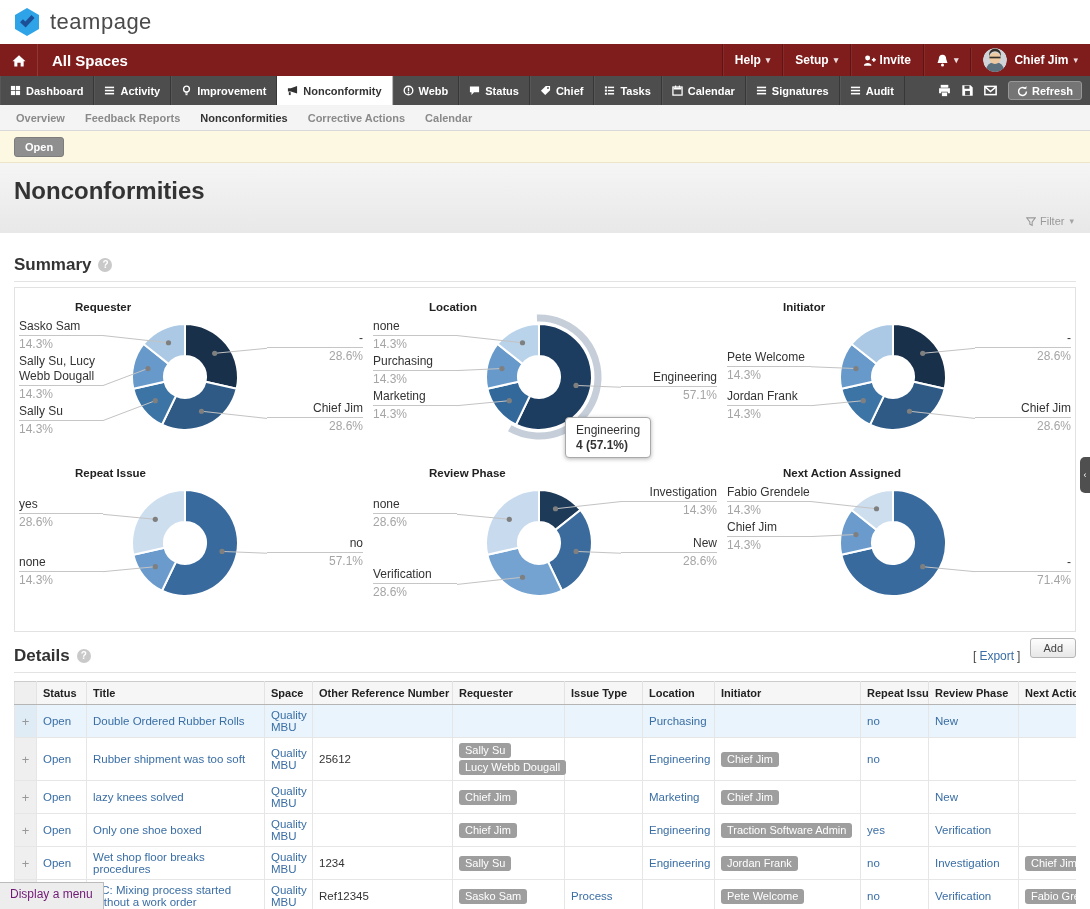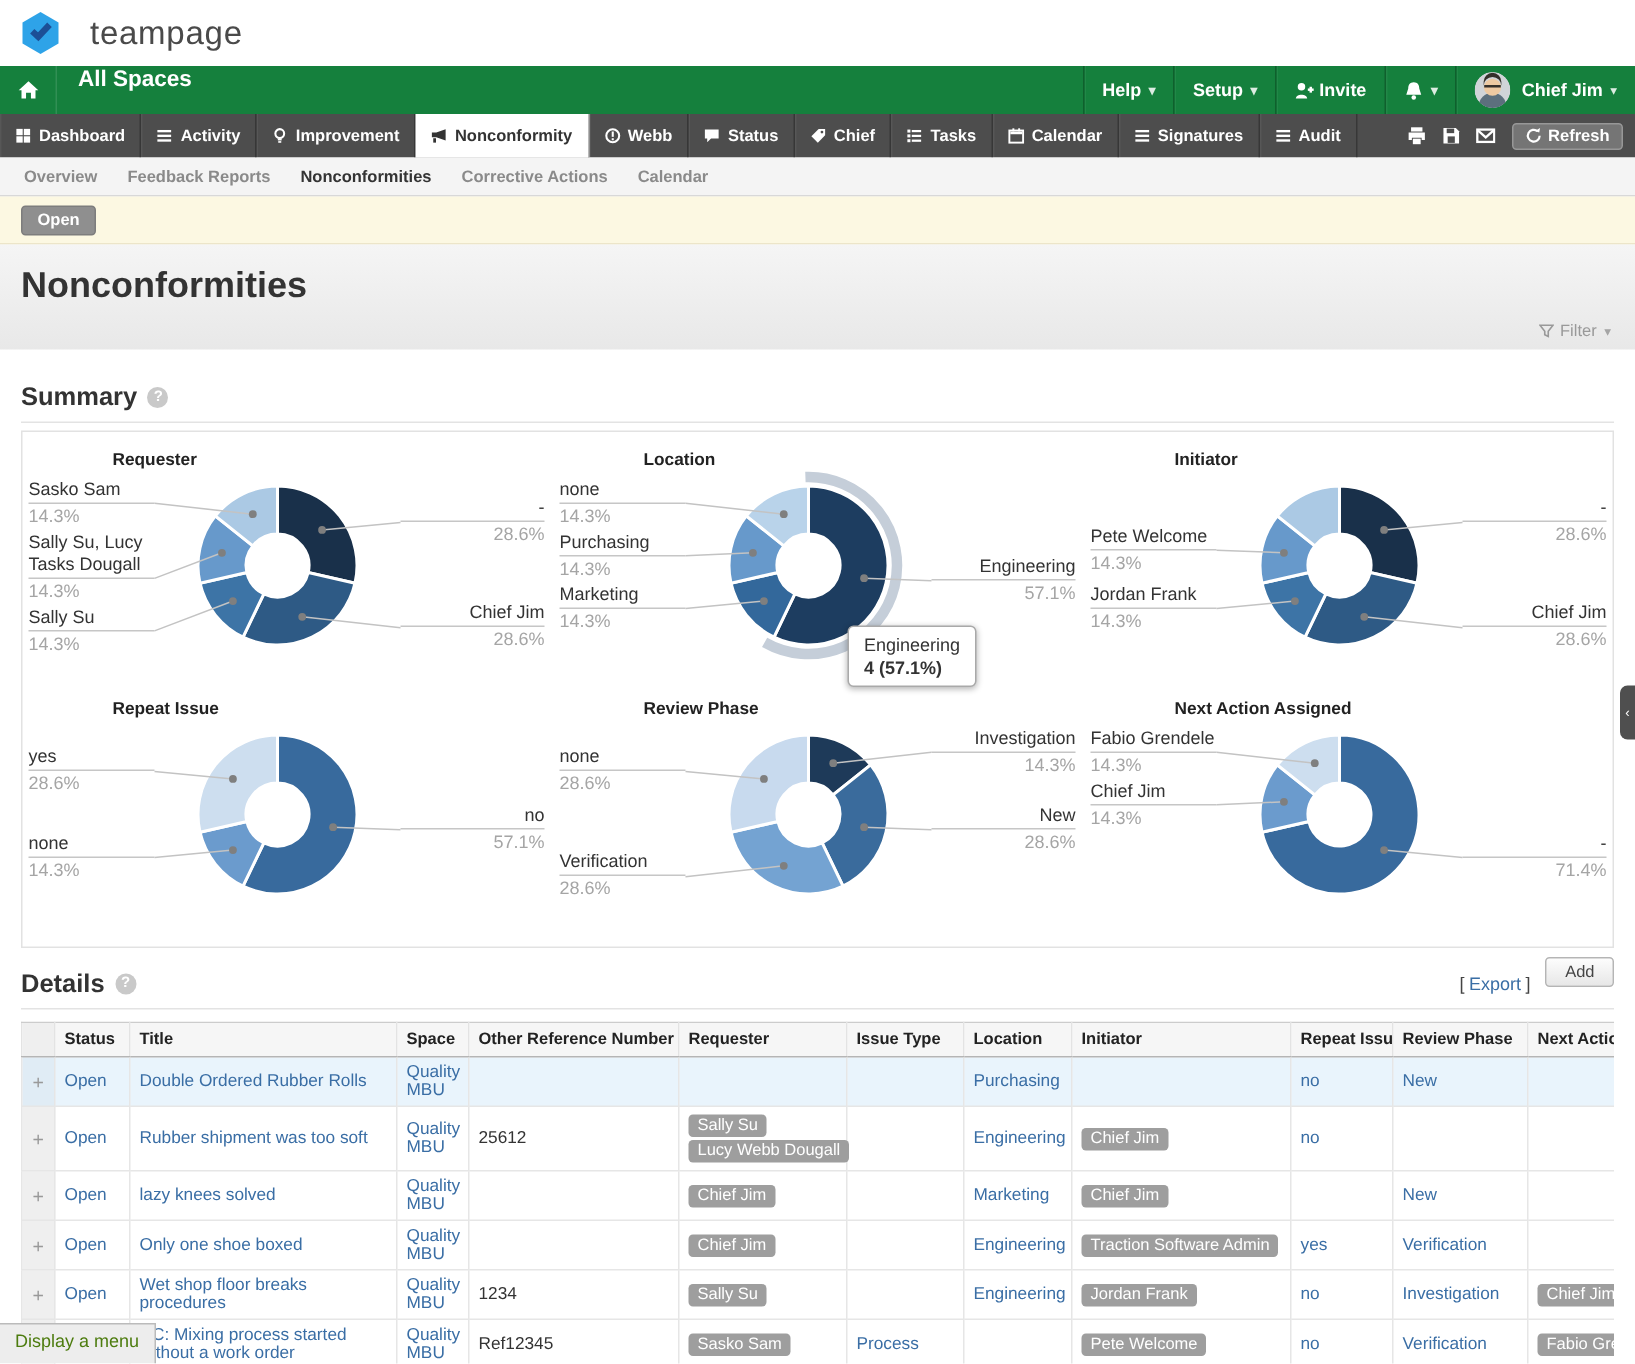--- a/index.html
+++ b/index.html
@@ -5,24 +5,24 @@
   * { box-sizing: border-box; }
   html,body { margin:0; padding:0; }
   body {
     width:1090px; height:909px; overflow:hidden; position:relative;
     font-family:"Liberation Sans", sans-serif; background:#fff; color:#333;
   }
   .icon { vertical-align:middle; }
 
   
   .logo-bar { height:44px; background:#fff; display:flex; align-items:center; padding-left:12px; }
-  .logo-text { font-size:22px; color:#4a4a4a; margin-left:18px; letter-spacing:0.5px; }
-
-  
-  .navy-bar { height:32px; background:#15803d; display:flex; color:#fff; }
+  .logo-text { font-size:22px; color:#4a4a4a; margin-left:8px; letter-spacing:0.5px; }
+
+  
+  .navy-bar { height:32px; background:#7f1d1d; display:flex; align-items:center; color:#fff; }
   .home-btn { width:38px; height:32px; display:flex; align-items:center; justify-content:center; border-right:1px solid rgba(255,255,255,0.12); cursor:pointer; }
   .space-title { font-size:15px; font-weight:bold; margin-left:14px; }
   .navy-spacer { flex:1; }
   .search-wrap { position:relative; width:240px; height:20px; margin-right:14px; }
   .search-input { width:100%; height:20px; border-radius:11px; background:#152b4d; border:1px solid #0e2140; color:#cfd8e6; font-size:12px; padding:0 8px 0 26px; outline:none; font-family:"Liberation Sans",sans-serif; }
   .search-input::placeholder { color:#9fb0c8; }
   .search-wrap .icon { position:absolute; left:8px; top:4px; color:#9fb0c8; }
   .navy-menu { display:flex; align-items:stretch; height:32px; }
   .navy-item { display:flex; align-items:center; padding:0 12px; font-size:12px; font-weight:bold; border-left:1px solid rgba(0,0,0,0.25); box-shadow:inset 1px 0 0 rgba(255,255,255,0.06); cursor:pointer; white-space:nowrap; }
   .caret { font-size:9px; margin-left:5px; opacity:0.85; }
@@ -91,21 +91,21 @@
   table.details th { text-align:left; font-size:11px; font-weight:bold; color:#222; background:#f6f6f6; border:1px solid #e3e3e3; border-top:1px solid #ccc; border-bottom:1px solid #b5b5b5; padding:5px 6px; white-space:nowrap; overflow:hidden; }
   table.details td { font-size:11.5px; border:1px solid #e6e6e6; padding:4px 6px; vertical-align:middle; background:#fff; }
   table.details td.expand-cell, table.details th.expand-cell { background:#efefef; text-align:center; color:#999; font-size:13px; padding:4px 2px; cursor:pointer; }
   tr.hl td { background:#e9f4fc; }
   tr.hl td.expand-cell { background:#e0ecf5; }
   .cell-link { color:#3a6ea5; cursor:pointer; }
   .cell-text { color:#333; }
   .badge { display:inline-block; background:#9e9e9e; color:#fff; font-size:11px; padding:1px 6px 2px; border-radius:3px; white-space:nowrap; margin:1px 0; cursor:pointer; }
 
   
-  .status-tooltip { position:absolute; left:0; bottom:0; background:#ededed; border:1px solid #bbb; border-left:none; border-bottom:none; padding:4px 10px 8px; font-size:12px; color:#4d7c0f; z-index:9; }
+  .status-tooltip { position:absolute; left:0; bottom:0; background:#ededed; border:1px solid #bbb; border-left:none; border-bottom:none; padding:4px 10px 8px; font-size:12px; color:#701a75; z-index:9; }
   .side-toggle { position:absolute; right:0; top:457px; width:10px; height:36px; background:#4f4f4f; border-radius:5px 0 0 5px; color:#fff; font-size:9px; display:flex; align-items:center; justify-content:center; cursor:pointer; z-index:9; }
 </style>
 </head>
 <body>
 
 <div class="logo-bar">
   <svg width="30" height="30" viewBox="0 0 30 30">
     <polygon points="15,1 27,8 27,22 15,29 3,22 3,8" fill="#2ea3e8"></polygon>
     <path d="M21 9.5 L13.5 17.5 L9.5 13.8" stroke="#1c4f96" stroke-width="4.2" fill="none"></path>
   </svg>
@@ -338,21 +338,21 @@
               <line x1="199.70959633378513" y1="60.30738752936813" x2="252" y2="55.319469114498254" stroke="#c3c3c3" stroke-width="1"></line>
               <circle cx="199.70959633378513" cy="60.30738752936813" r="2.6" fill="#7f7f7f"></circle>
               <line x1="186.48758208646723" y1="118.23681698029192" x2="252" y2="125.44456792351127" stroke="#c3c3c3" stroke-width="1"></line>
               <circle cx="186.48758208646723" cy="118.23681698029192" r="2.6" fill="#7f7f7f"></circle>
             </svg>
             <div class="dlabel left" style="left: 4px; width: 84px; top: 25.5554px;">
               <div class="dname">Sasko Sam</div>
               <div class="dpct">14.3%</div>
             </div>
             <div class="dlabel left" style="left: 4px; width: 84px; top: 60.5554px;">
-              <div class="dname">Sally Su, Lucy Tasks Dougall</div>
+              <div class="dname">Sally Su, Lucy Webb Dougall</div>
               <div class="dpct">14.3%</div>
             </div>
             <div class="dlabel left" style="left: 4px; width: 84px; top: 110.555px;">
               <div class="dname">Sally Su</div>
               <div class="dpct">14.3%</div>
             </div>
             <div class="dlabel right" style="left: 252px; width: 96px; top: 38.3195px;">
               <div class="dname">-</div>
               <div class="dpct">28.6%</div>
             </div>

